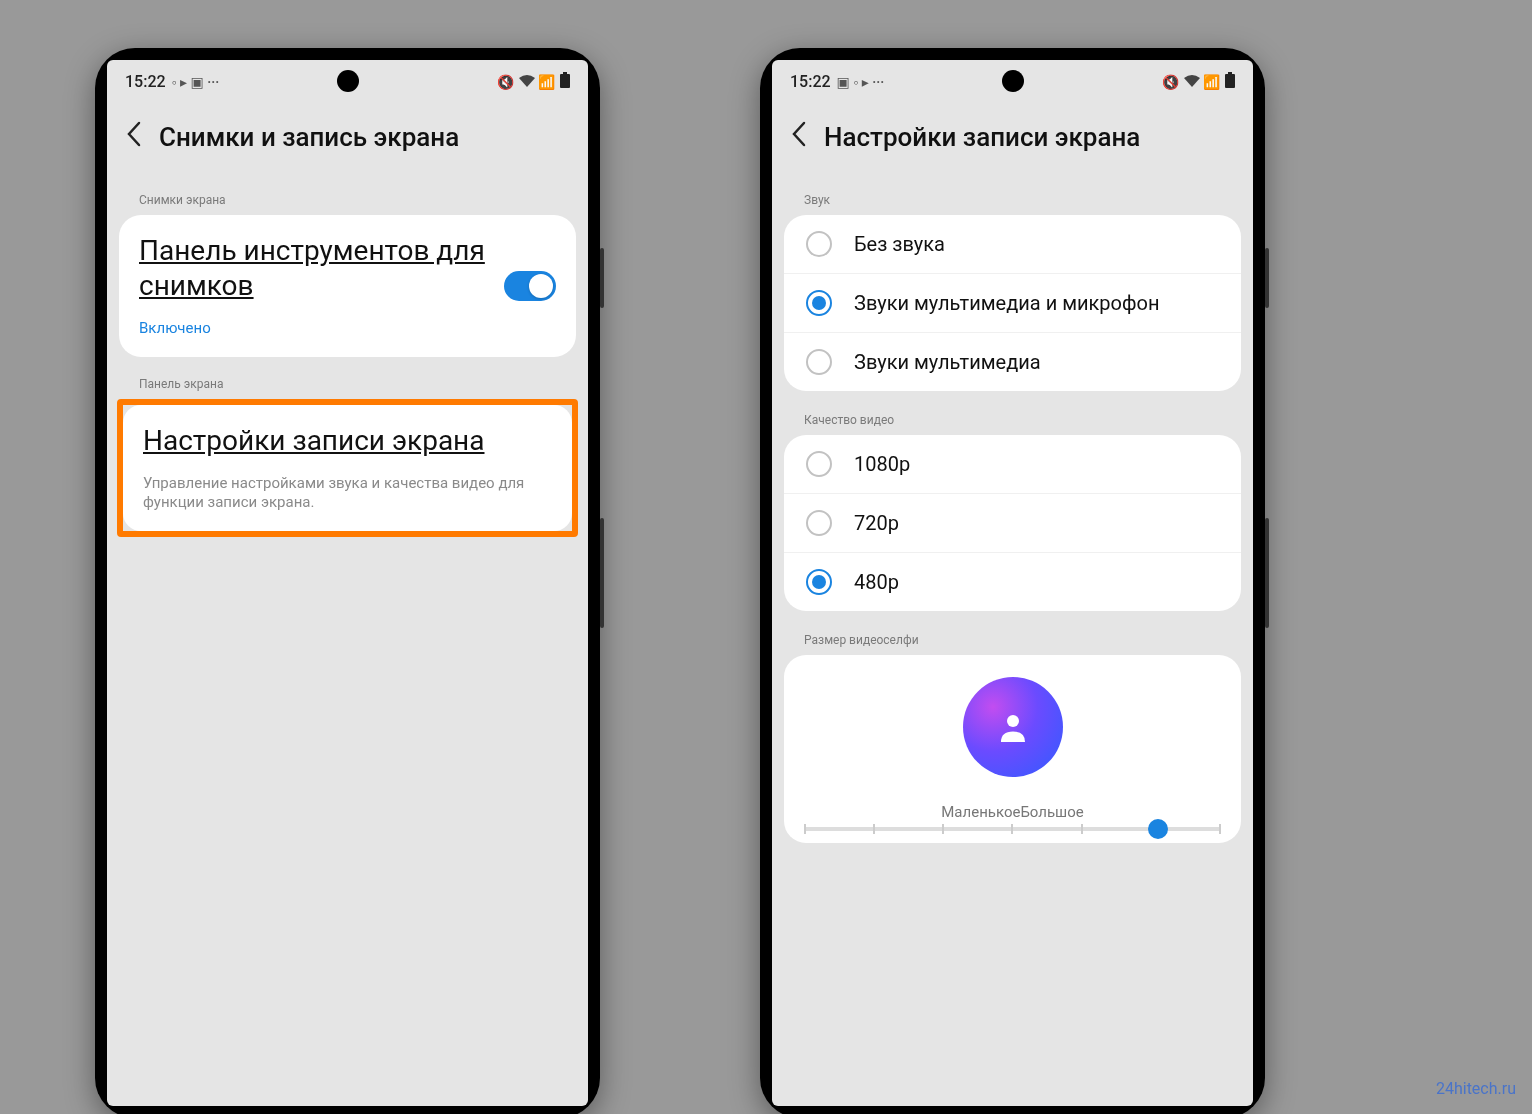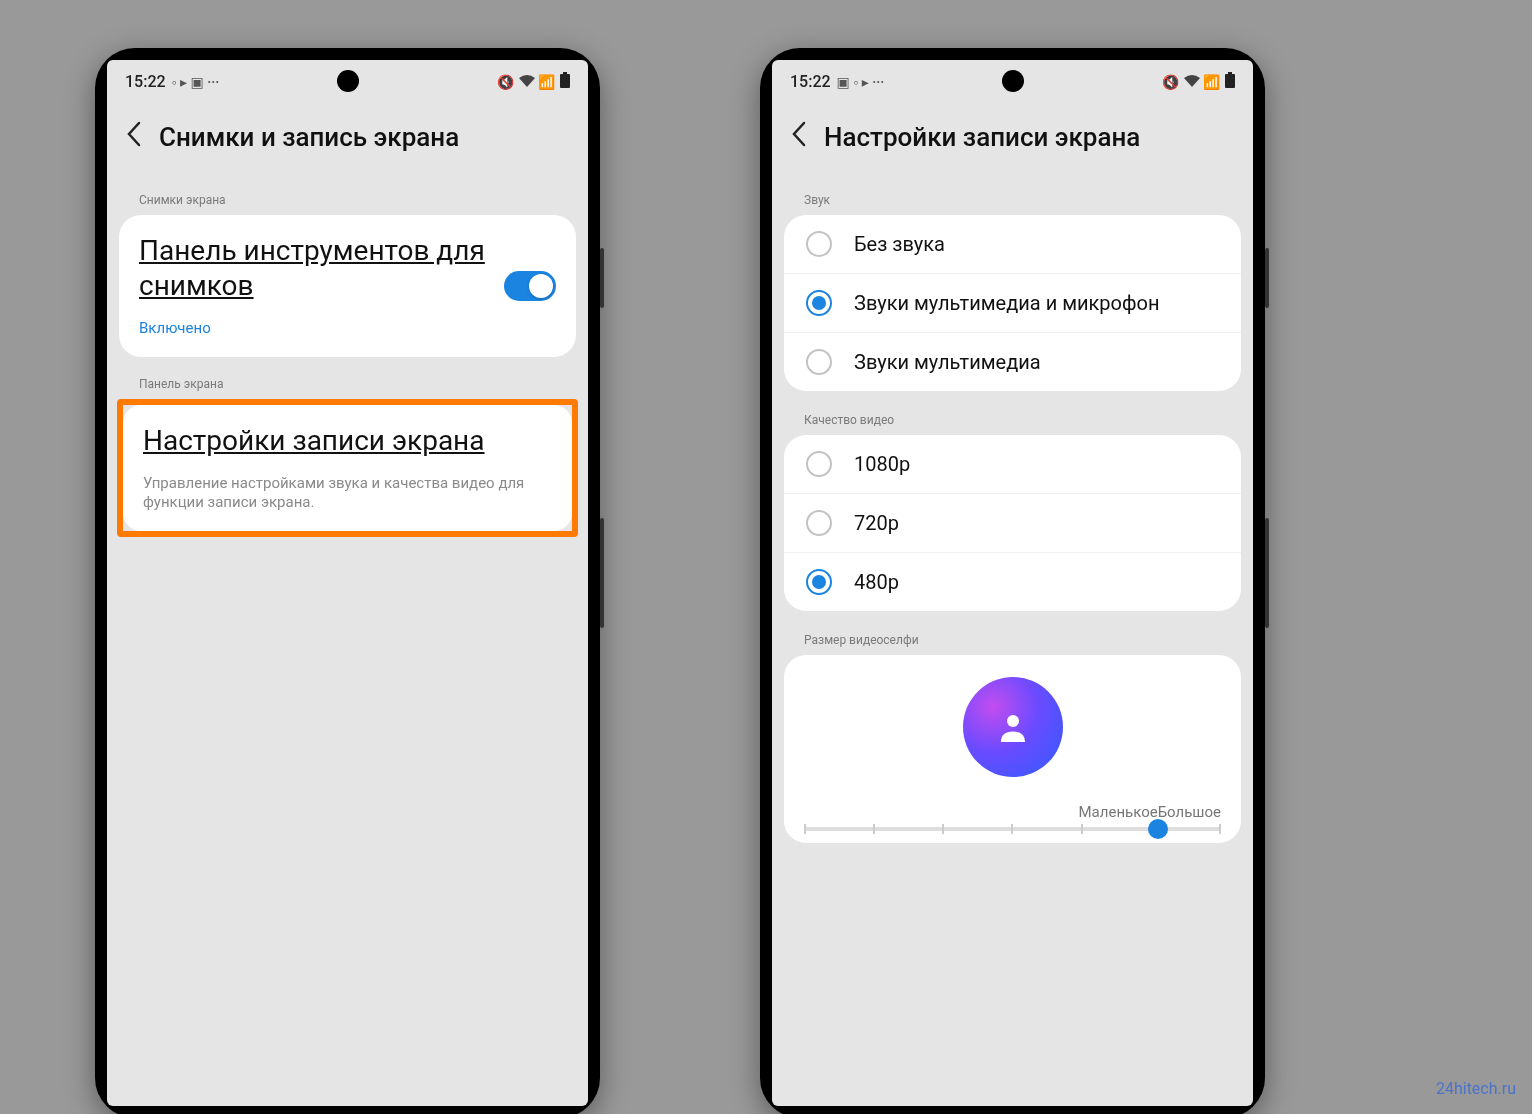--- a/index.html
+++ b/index.html
@@ -177,21 +177,21 @@
     justify-content: center;
     position: relative;
   }
   .avatar-circle svg { width: 36px; height: 36px; }
   .slider-row {
     width: 100%;
     margin-top: 26px;
   }
   .slider-labels {
     display: flex;
-    justify-content: flex-end;
+    justify-content: center;
     font-size: 15px;
     color: #777;
     margin-bottom: 6px;
   }
   .slider-track {
     position: relative;
     height: 4px;
     background: #ddd;
     border-radius: 2px;
   }

